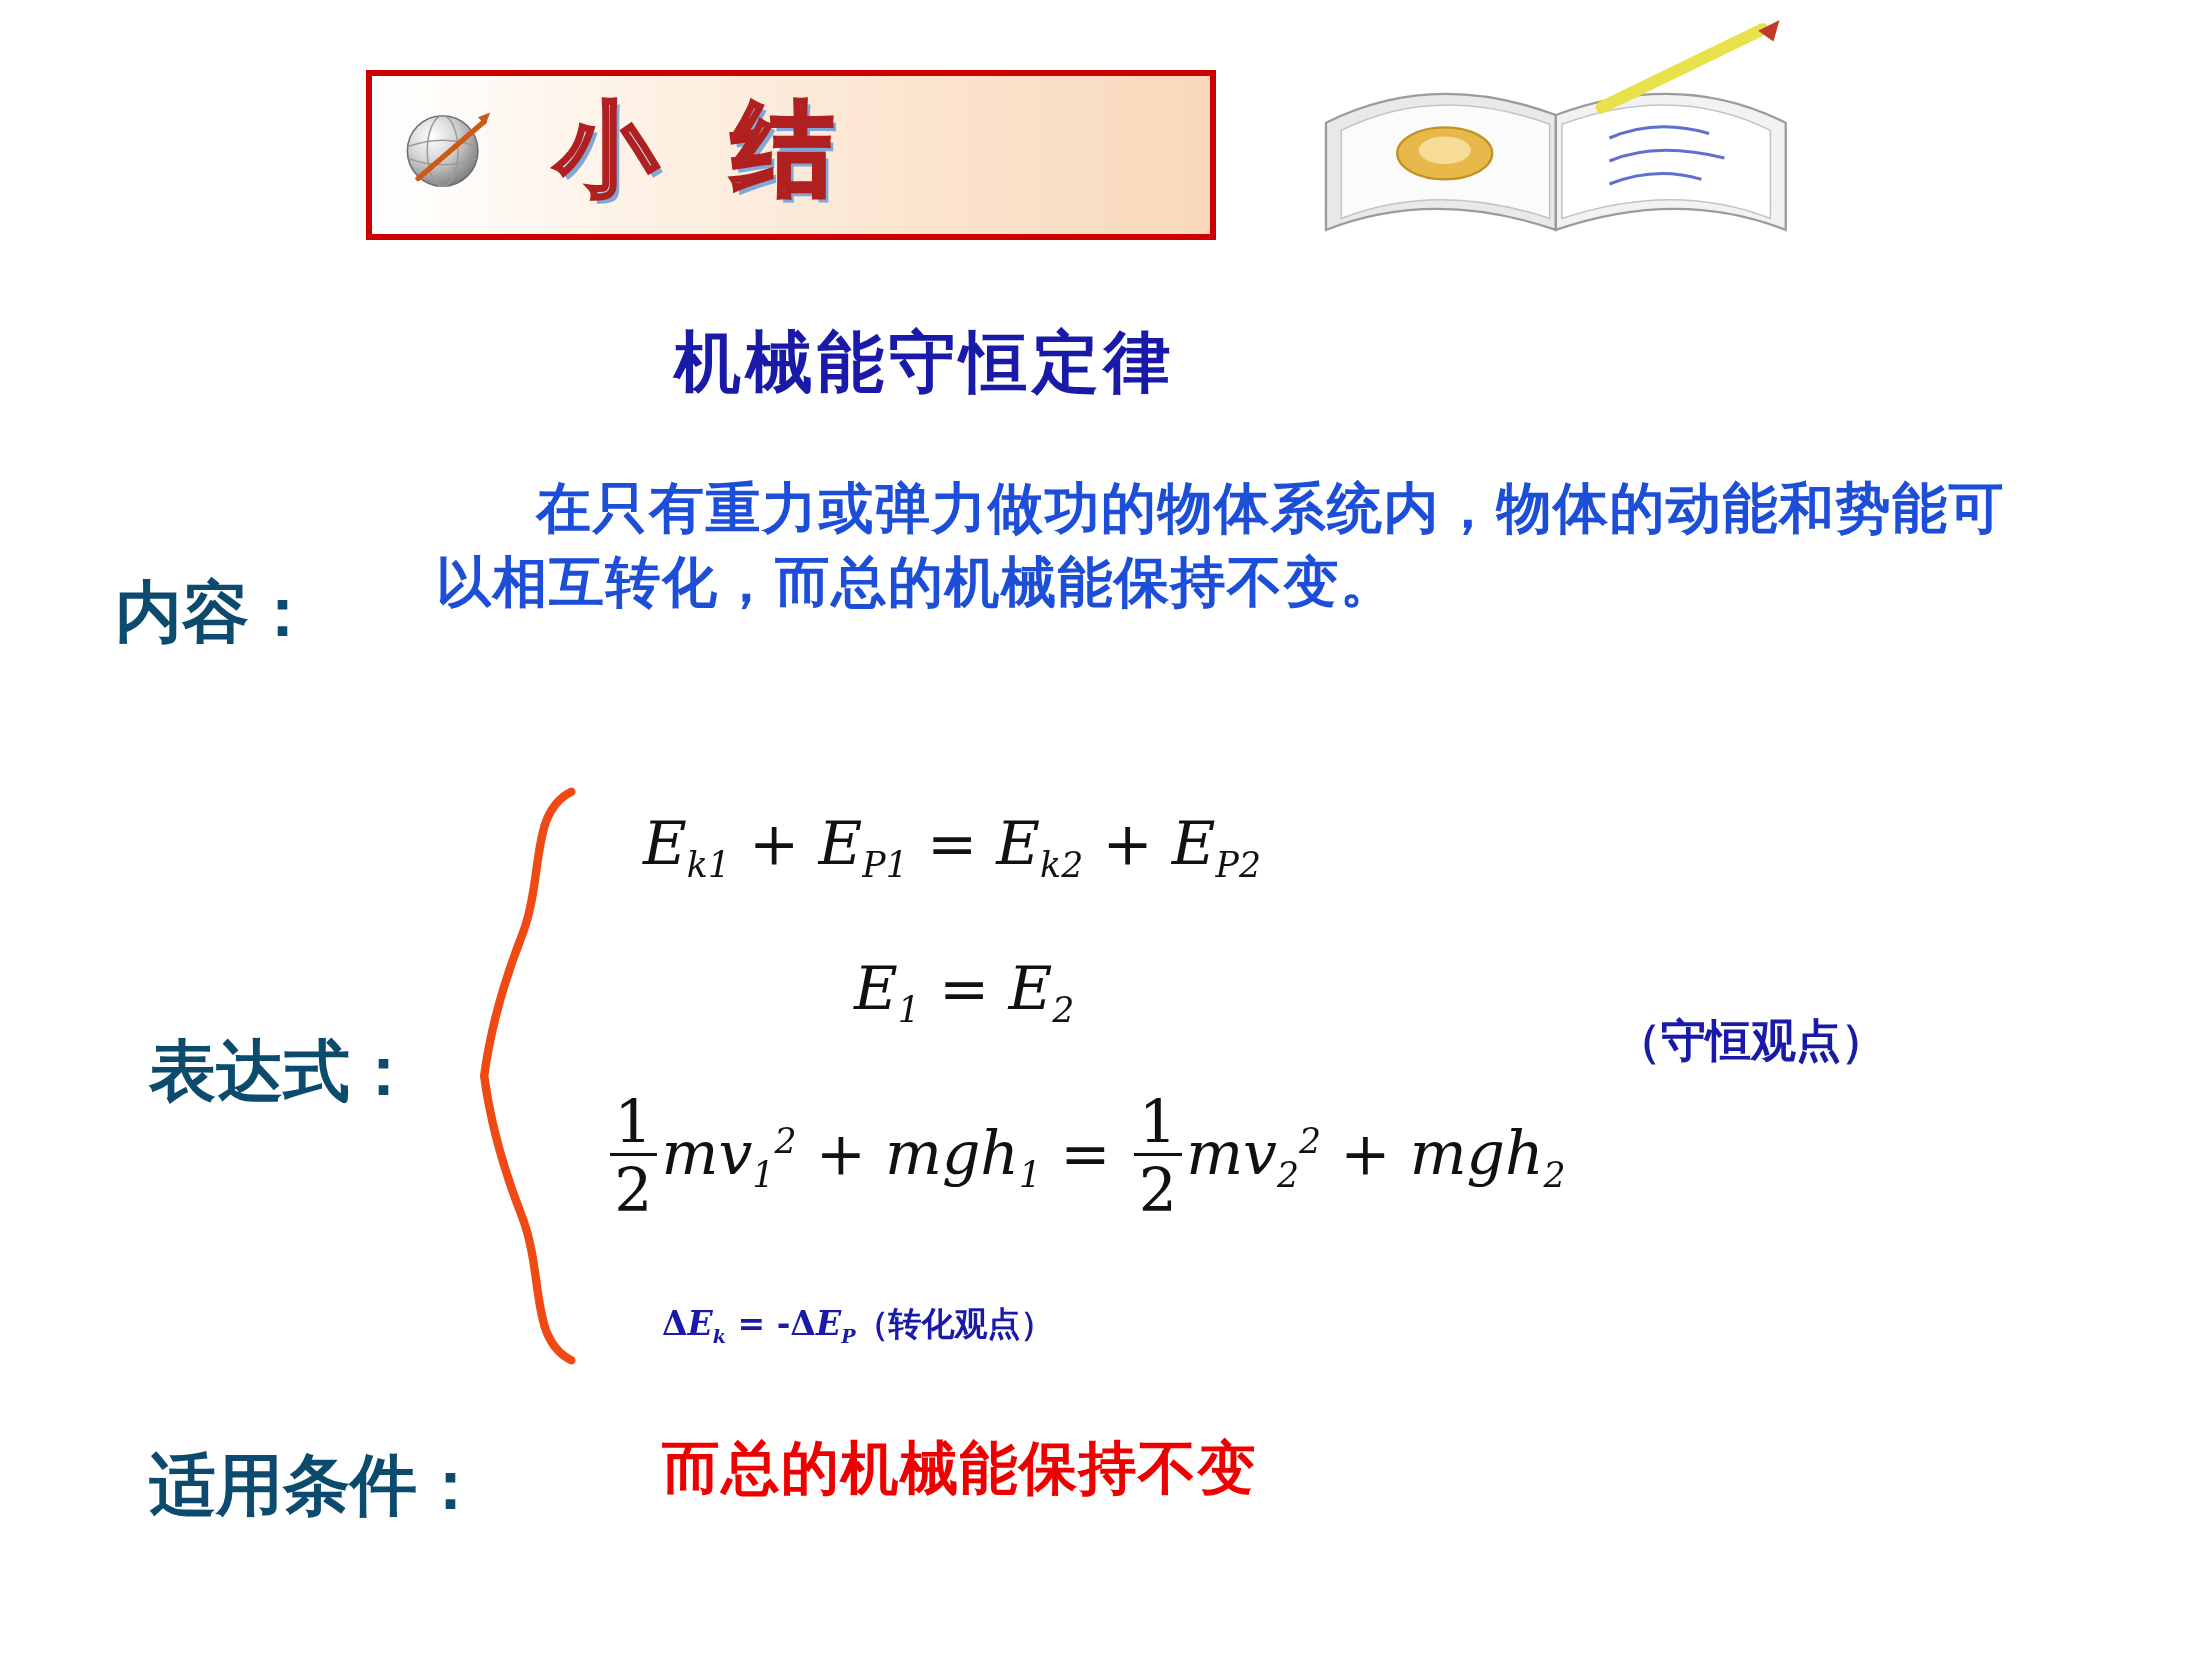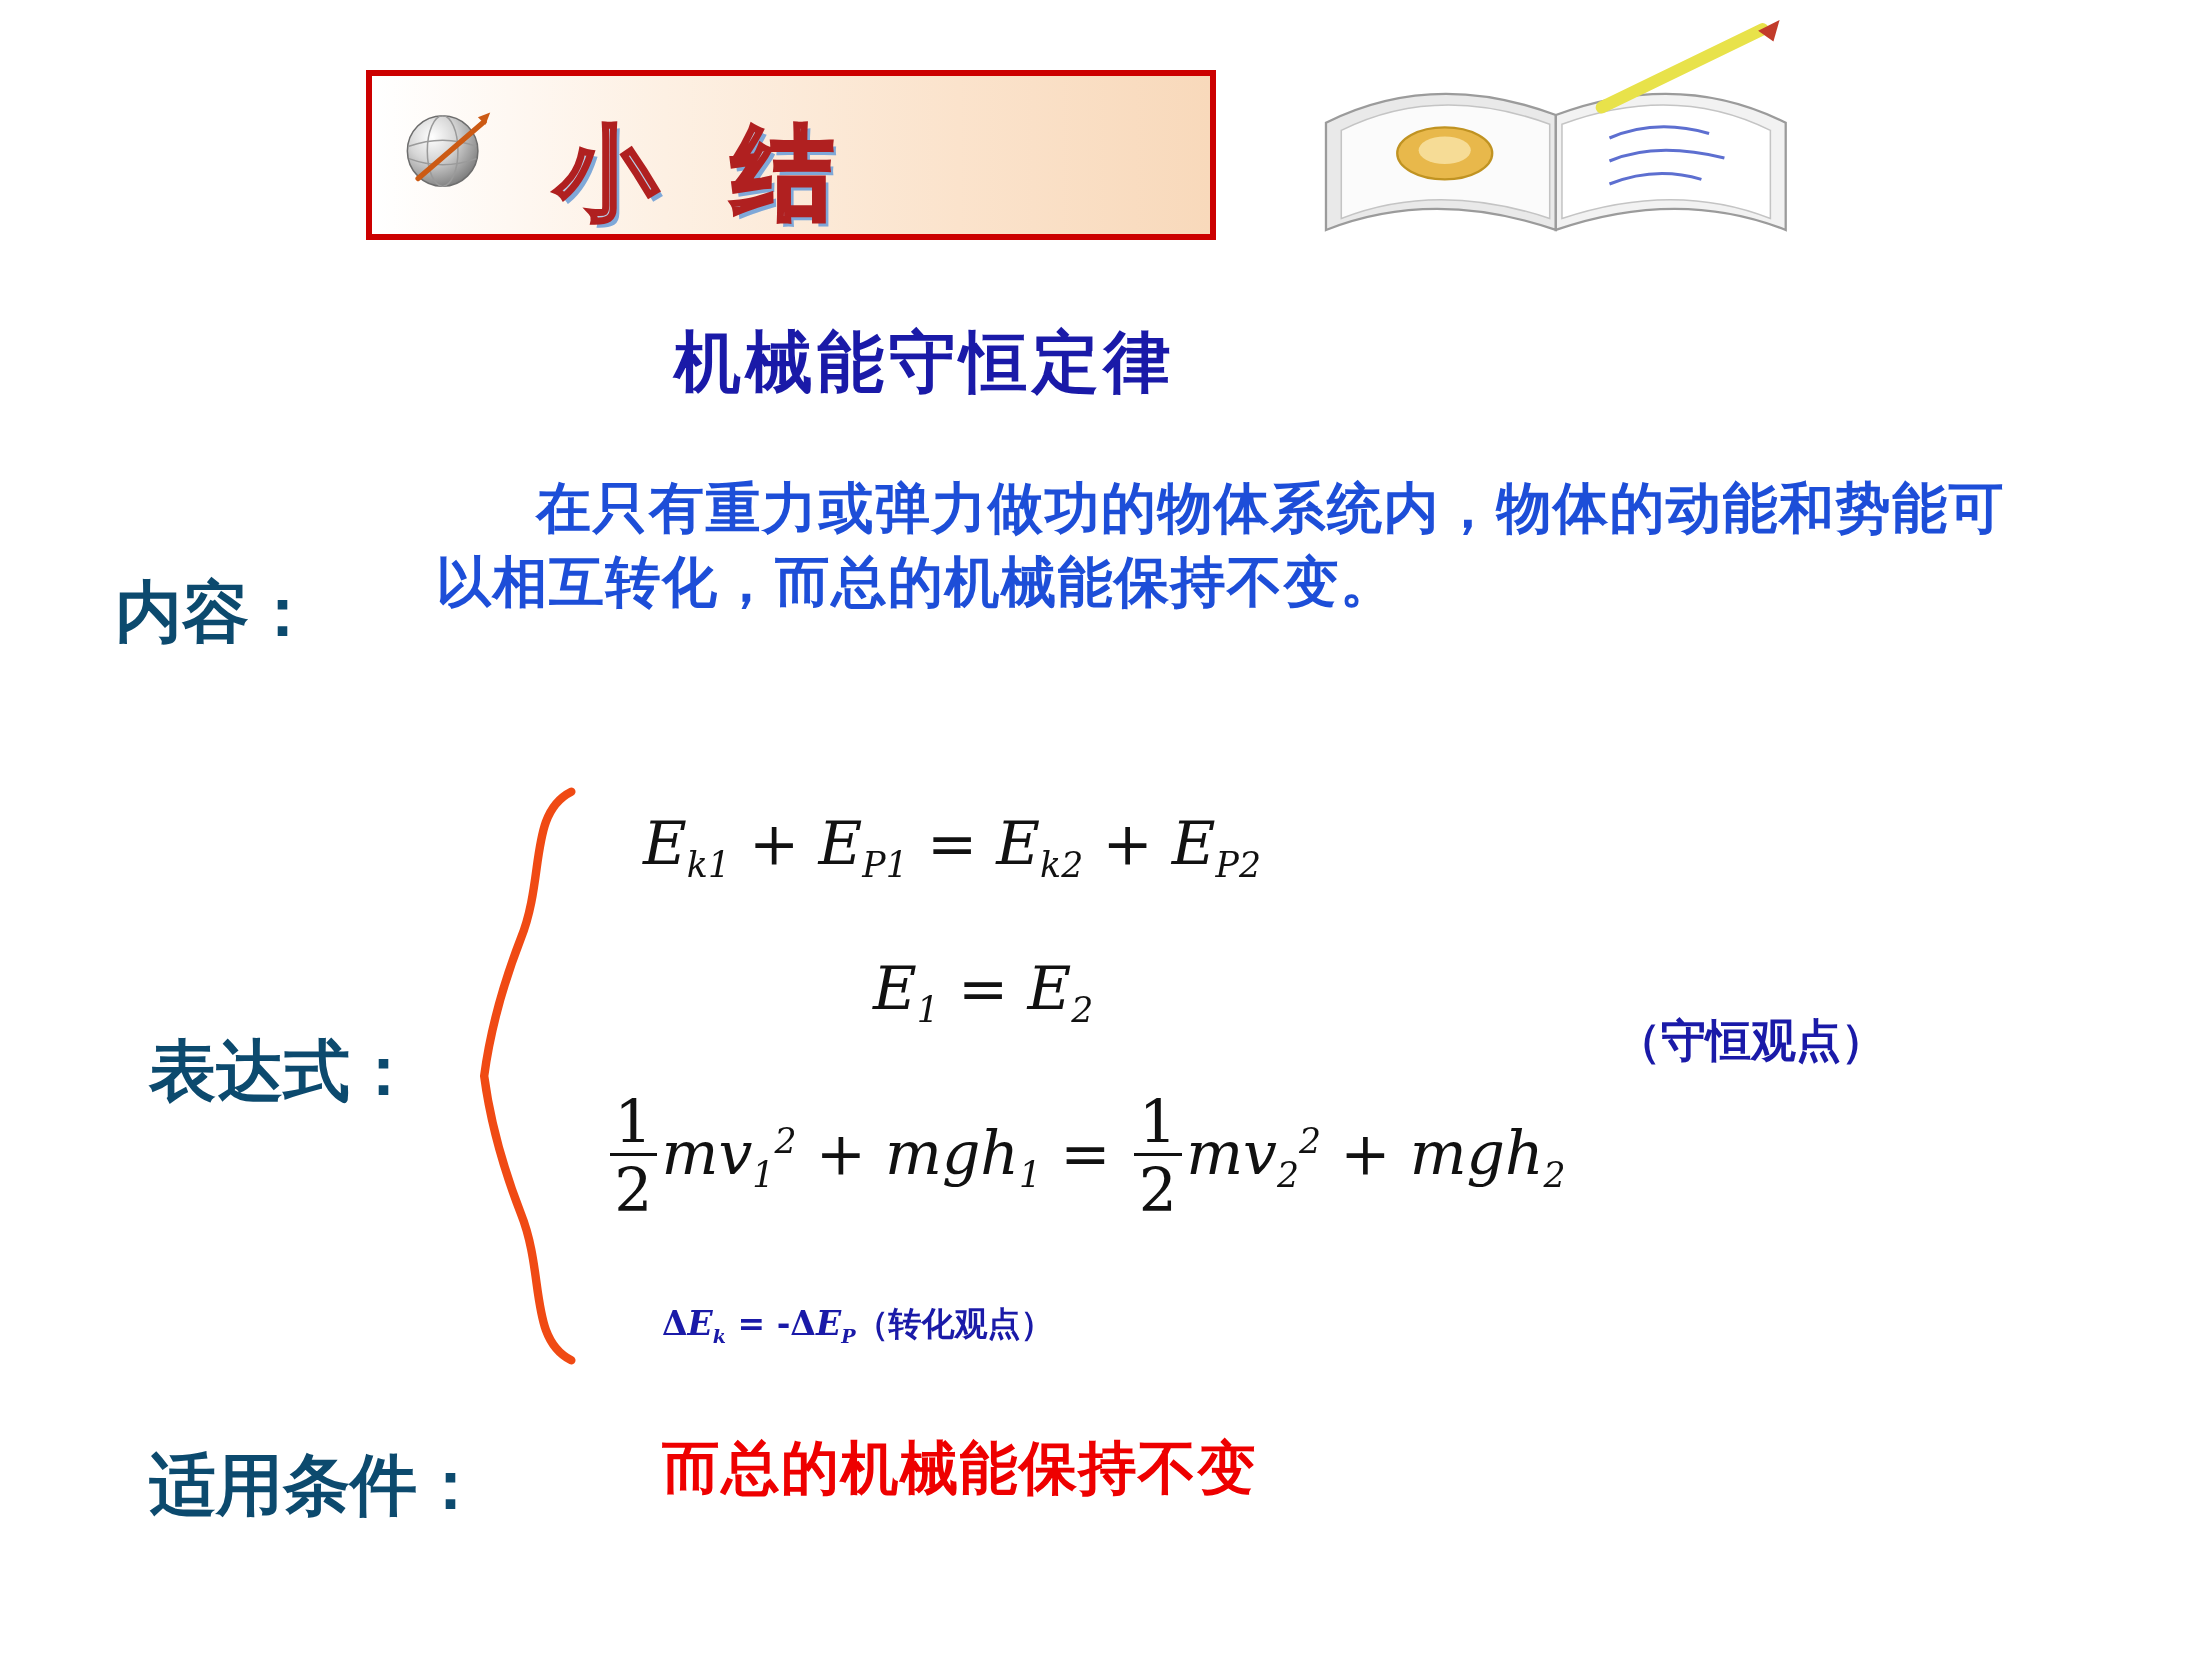--- a/index.html
+++ b/index.html
@@ -29,21 +29,21 @@
   #banner-sphere {
     position: absolute;
     left: 26px;
     top: 32px;
     width: 100px;
     height: 92px;
   }
   #banner-title-text {
     position: absolute;
     left: 184px;
-    top: 36px;
+    top: 12px;
     font-size: 101px;
     line-height: 123px;
     letter-spacing: 20px;
     font-weight: bold;
     font-family: "DejaVu Sans", "Liberation Sans", sans-serif;
     color: #b9cde6;
     -webkit-text-stroke: 3.8px #b02020;
     text-shadow:
        4.6px 4.6px 0 #7fa8d8,
       -0.8px -0.8px 0 #dce9f7;
@@ -128,21 +128,21 @@
     font-size: 0.58em;
     vertical-align: super;
     font-style: italic;
   }
   #formula-1 {
     left: 643px;
     top: 808px;
     font-size: 60px;
   }
   #formula-2 {
-    left: 873px;
+    left: 854px;
     top: 953px;
     font-size: 60px;
   }
   #formula-3 {
     left: 605px;
     top: 1095px;
     font-size: 60px;
   }
   .frac {
     display: inline-block;

